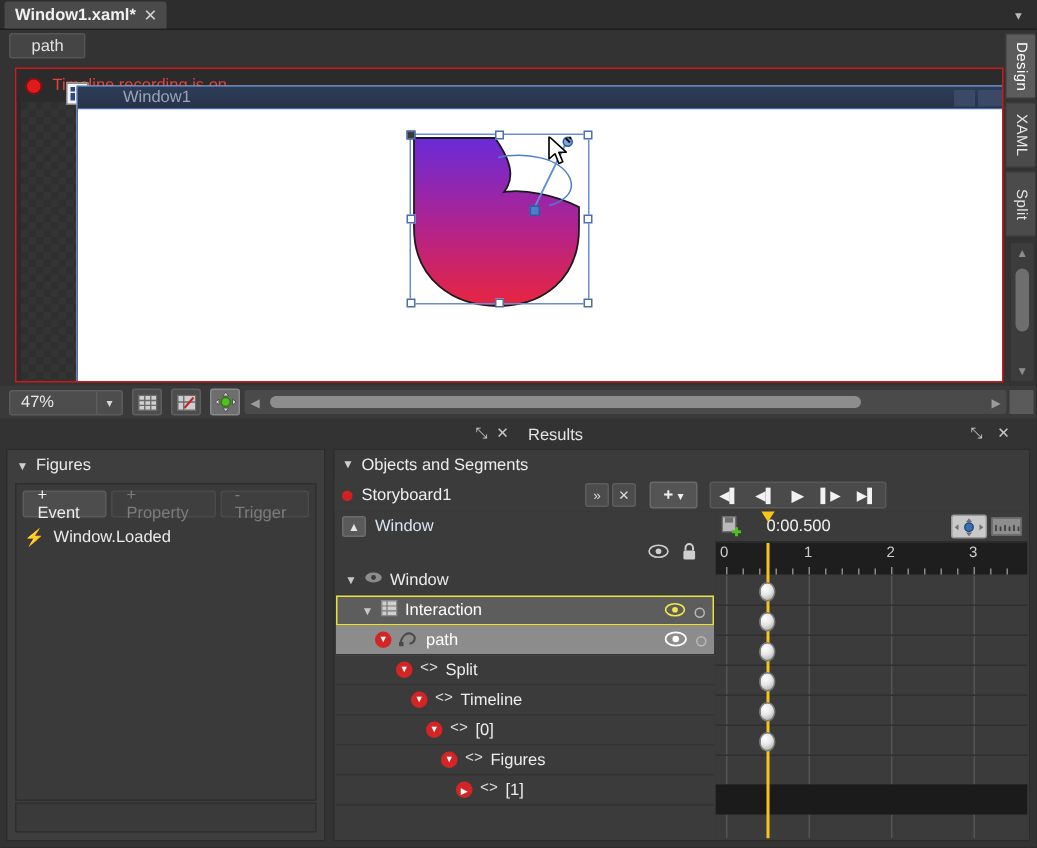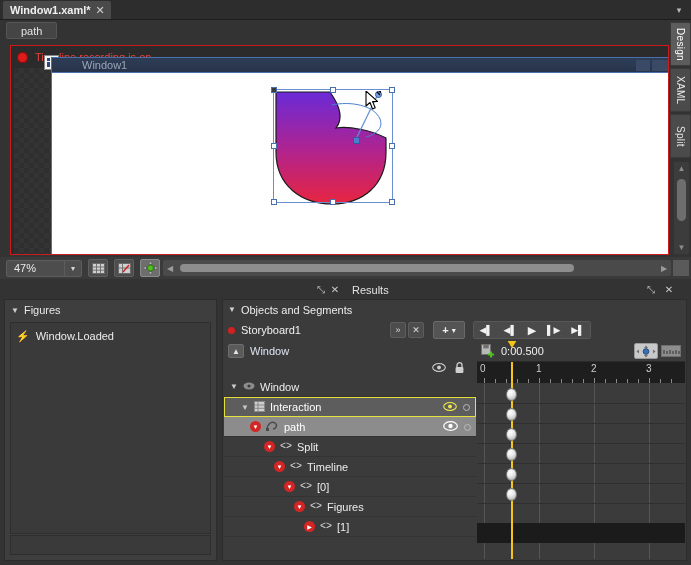--- a/index.html
+++ b/index.html
@@ -326,21 +326,21 @@
   .trow .right{ position:absolute; right:5px; top:3px; display:flex; gap:6px; align-items:center; }
   .orb{ width:7px; height:7px; border-radius:50%; border:1px solid #b9b9b9; }
 
   
   .tl{
     position:absolute; left:254px; top:41px; right:1px; bottom:1px;
     background:#3b3b3b; overflow:hidden;
   }
   .tl-top{
     position:relative; height:20px; background:#3b3b3b;
-    display:flex; align-items:center; gap:6px; padding-left:4px;
+    display:flex; align-items:center; gap:16px; padding-left:4px;
   }
   .kfadd{ width:14px; height:14px; position:relative; }
   .tl-time{ color:#f0f0f0; font-size:11px; }
   .tl-top .rt{ position:absolute; right:4px; top:2px; display:flex; gap:3px; align-items:center; }
   .snapbtn{
     width:24px; height:16px; background:#c9c9c9; border:1px solid #9a9a9a; border-radius:2px;
     display:flex; align-items:center; justify-content:center;
   }
   .rulerbtn{
     width:20px; height:12px; background:#8d8d8d; border:1px solid #6f6f6f;
@@ -527,20 +527,31 @@
     <div class="phdr-ico" style="left:645px;">⤡</div>
     <div class="phdr-ico" style="left:663px;">✕</div>
   </div>
 
   <div class="interact">
     <div class="sechdr">
       <span class="tri">▼</span>
       <span>Figures</span>
     </div>
     <div class="trigbox">
+      <div class="trigbtns">
+        <div class="tgb">
+            <span>+ Event</span>
+          </div>
+        <div class="tgb dis">
+            <span>+ Property</span>
+          </div>
+        <div class="tgb dis">
+            <span>- Trigger</span>
+          </div>
+      </div>
       <div class="trigrow">
         <span class="bolt">⚡</span>
         <span>Window.Loaded</span>
       </div>
     </div>
     <div class="trigfoot"></div>
   </div>
 
   <div class="objpanel">
 

